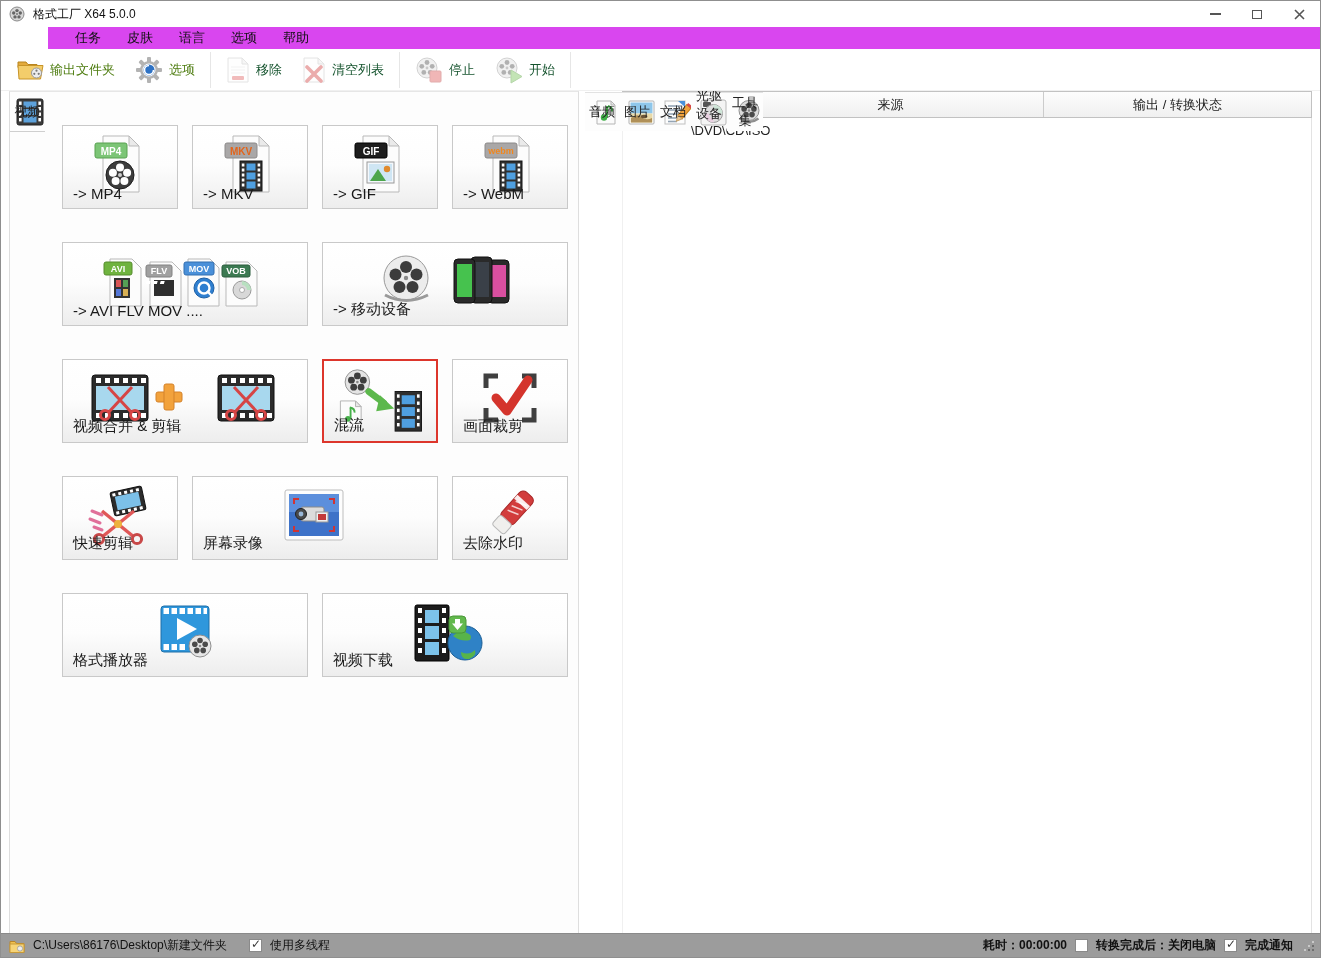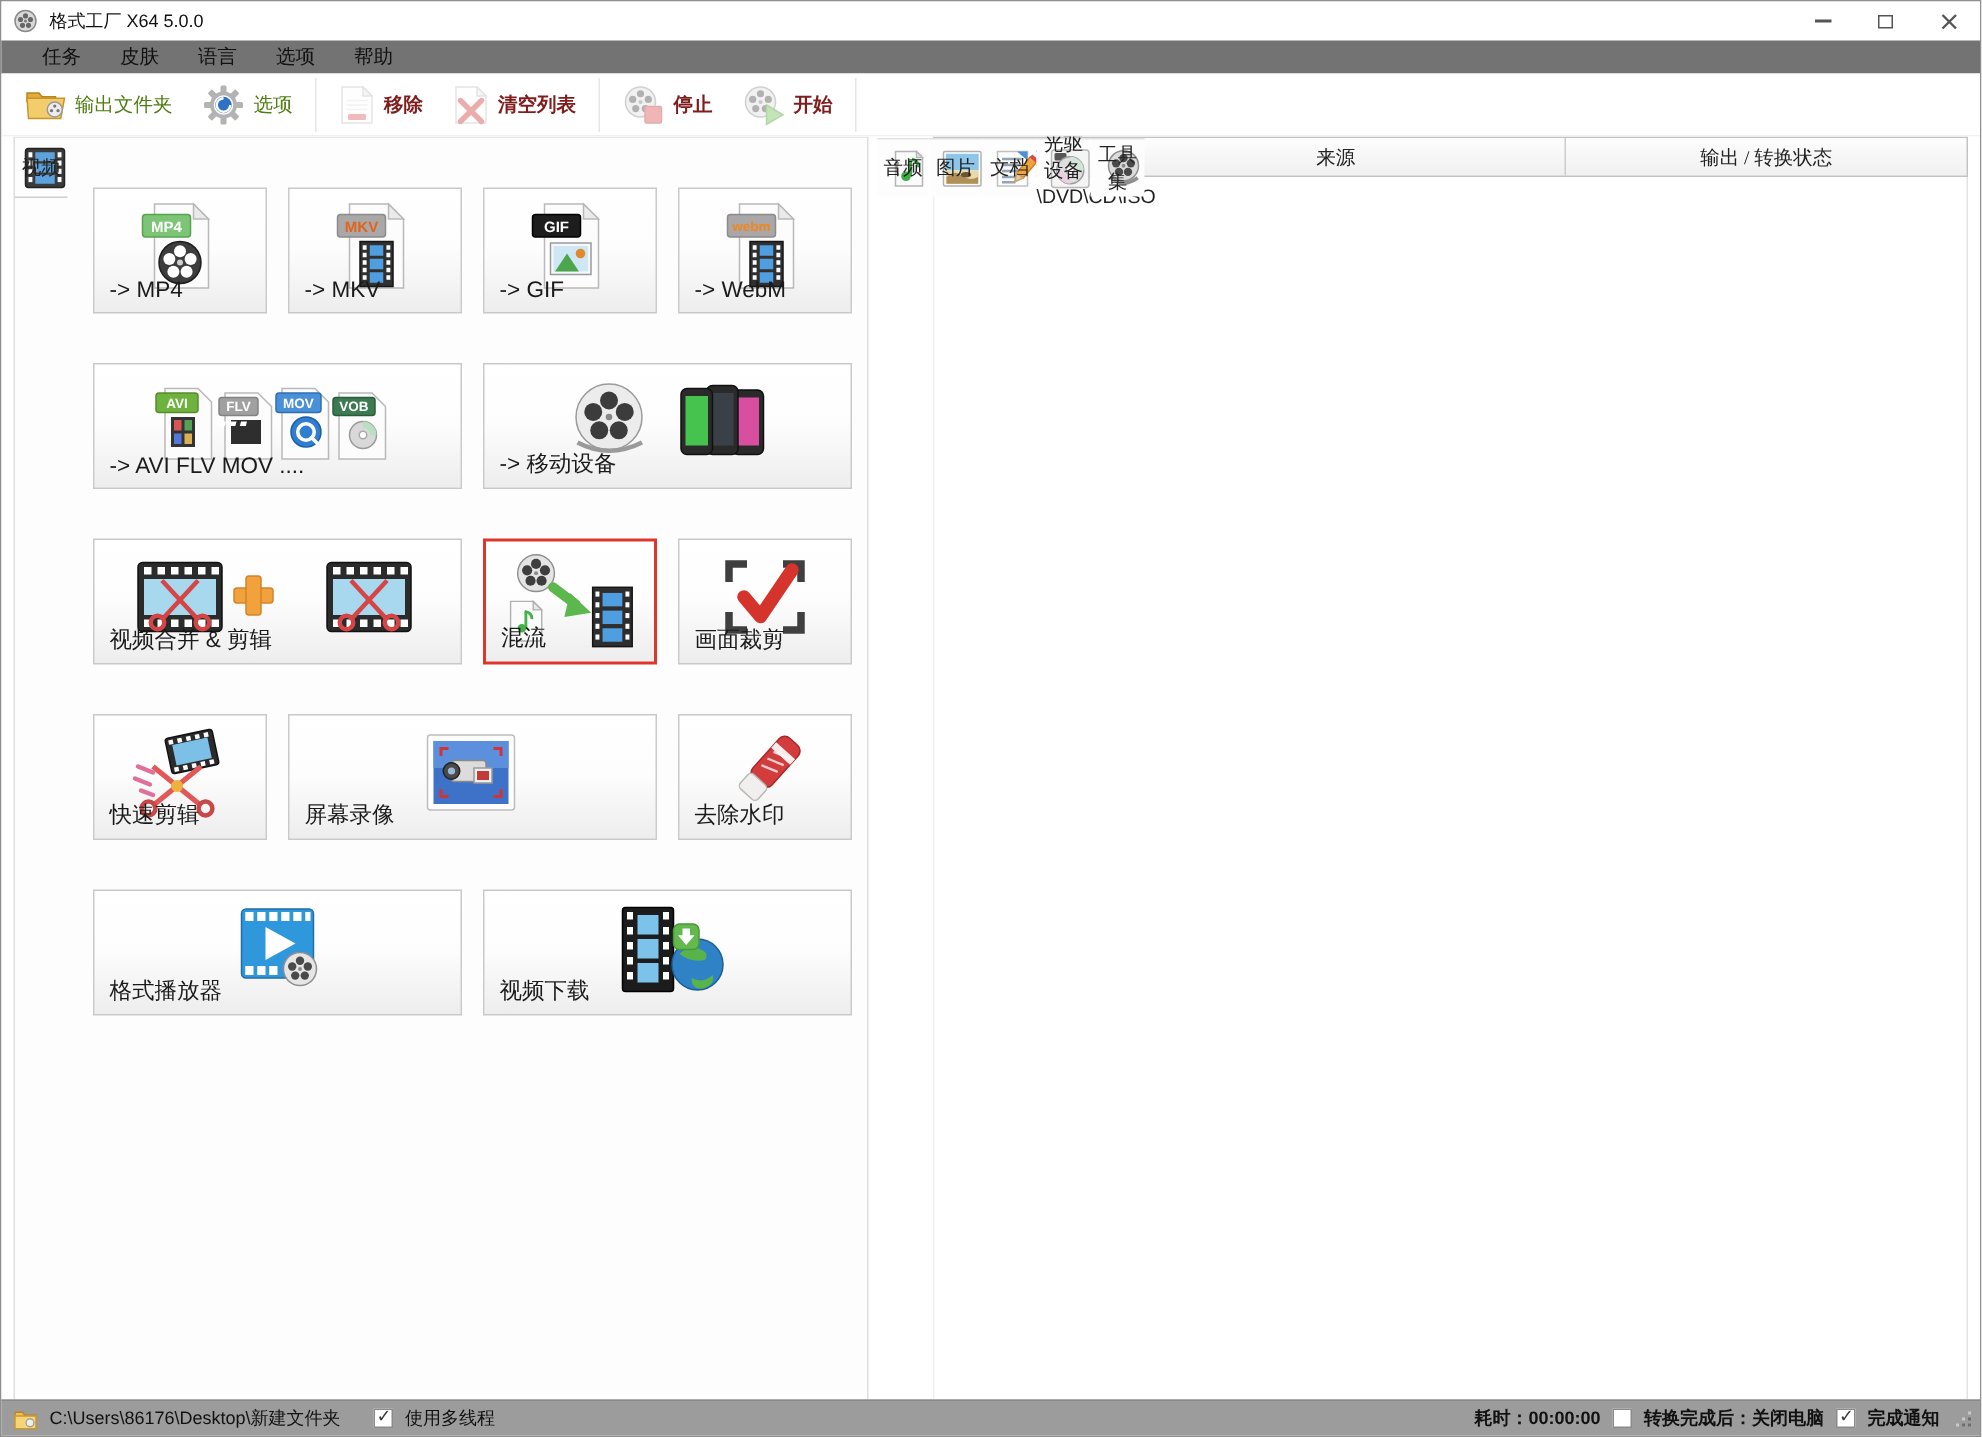--- a/index.html
+++ b/index.html
@@ -17,27 +17,27 @@
 
   
   .titlebar { height: 26px; display: flex; align-items: center; padding: 0 4px 0 8px; gap: 8px; background:#fff; }
   .titlebar .title { font-size: 12px; color:#111; }
   .titlebar .spacer { flex: 1; }
   .wc-btn { width: 34px; height: 24px; display:flex; align-items:center; justify-content:center; cursor: default; }
   .glyph-min { width: 11px; height: 2px; background:#555; }
   .glyph-max { width: 10px; height: 9px; border: 1.5px solid #555; }
 
   
-  .menubar { height: 22px; display: flex; align-items: center; padding: 0 14px; gap: 0; background:#737373; }
+  .menubar { height: 22px; display: flex; align-items: center; padding: 0 14px; gap: 0; background:#d946ef;margin-left:47px; }
   .menu-item { font-size: 13px; padding: 2px 13px; color:#111; }
 
   
   .toolbar { height: 42px; display: flex; align-items: center; padding: 0 6px; background:#fff; border-bottom: 1px solid #f0f0f0; }
   .tbtn { display: flex; align-items: center; gap: 6px; padding: 4px 10px; font-size: 13px; color:#4d7c0f; }
-  .tbtn.disabled { color: #7f1d1d; font-weight: bold; }
+  .tbtn.disabled { color: #14532d; }
   .tbtn.disabled svg { opacity: .45; }
   .tsep { width: 1px; height: 36px; background: #e6e6e6; margin: 0 5px; }
 
   
   .main { flex: 1; display: flex; padding: 0 8px; gap: 12px; overflow: hidden; background:#fff; }
 
   
   .left-panel { width: 570px; display:flex; flex-direction:row; border-left:1px solid #dedede; border-right:1px solid #dedede; border-top:1px solid #e6e6e6; background:#fdfdfd; }
   .video-header { height: 40px; border-bottom: 1px solid #cfcfcf; position: relative; display:flex; align-items:center; background:#fdfdfd; }
   .video-header .hicon { margin-left: 5px; display:flex; }
@@ -51,21 +51,21 @@
   .clabel { position: absolute; left: 10px; bottom: 6px; font-size: 15px; color: #1a1a1a; white-space: nowrap; }
 
   .cat-row { height: 39px; border-top: 1px solid #e2e2e2; position: relative; display: flex; align-items: center; background:#fdfdfd; }
   .cat-row .caticon { margin-left: 9px; display:flex; }
   .cat-row .catlabel { position: absolute; left: 0; right: 0; text-align: center; font-size: 13px; color:#222; }
 
   
   .right-panel { flex: 1; display: flex; flex-direction: column; padding-left: 31px; }
   .list-header { height: 27px; display: flex; border: 1px solid #c2c2c2; background: linear-gradient(180deg, #fdfdfd, #f0f0f0); }
   .th { display: flex; align-items: center; justify-content: center; font-size: 13px; color:#222; border-right: 1px solid #cccccc; }
-  .th:last-child { border-right: none; font-family: Liberation Serif, serif; }
+  .th:last-child { border-right: none; }
   .th-preview { width: 115px; }
   .th-source { width: 306px; }
   .th-output { flex: 1; }
   .list-body { flex: 1; background: #fff; border-right: 1px solid #e3e3e3; border-left:1px solid #f0f0f0; }
 
   
   .statusbar { height: 24px; background: #9c9c9c; border-top: 1px solid #8a8a8a; display: flex; align-items: center; padding: 0 5px 0 8px; font-size: 12px; color: #111; gap: 8px; }
   .statusbar .right { margin-left: auto; display: flex; align-items: center; gap: 8px; font-weight: bold; }
   .checkbox { width: 13px; height: 13px; background: #fff; border: 1px solid #8a8a8a; position: relative; display: inline-block; flex: none; }
   .checkbox.checked::after { content: "✓"; position: absolute; top: -3px; left: 1px; font-size: 12px; font-weight: bold; color: #3a3a3a; }

